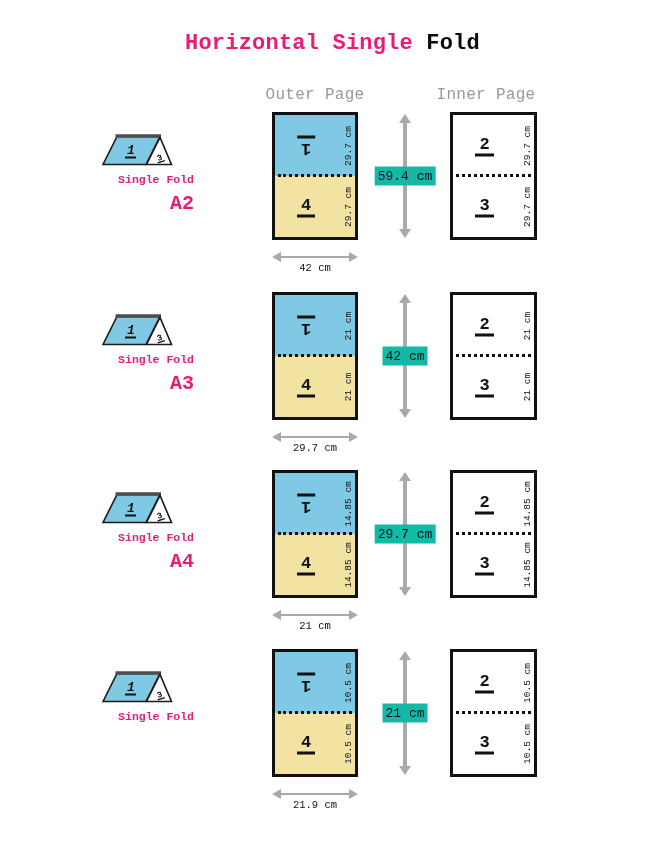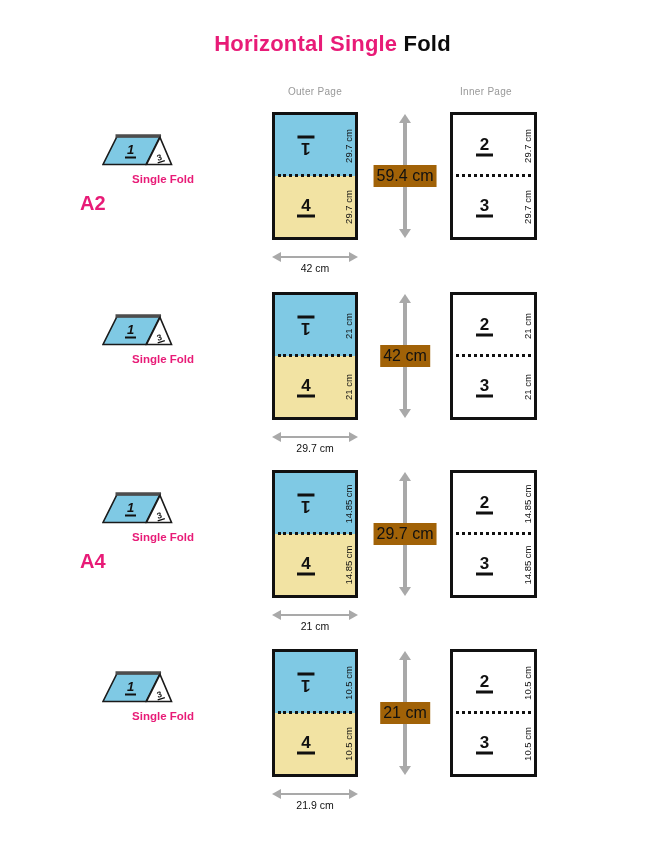--- a/index.html
+++ b/index.html
@@ -1,42 +1,42 @@
 <!DOCTYPE html>
 <html><head>
 <meta charset="utf-8">
 <style>
   html,body{margin:0;padding:0;background:#fff;}
   .canvas{
     position:relative;width:665px;height:850px;background:#ffffff;
-    font-family:Liberation Sans, sans-serif;color:#111;overflow:hidden;
+    font-family:Liberation Mono, monospace;color:#111;overflow:hidden;
   }
   .title{
     position:absolute;top:31px;left:0;width:665px;text-align:center;
     font-size:22px;font-weight:bold;letter-spacing:.2px;
   }
   .title .accent{color:#e81b77;}
   .title .rest{color:#0b0b0b;}
   .col-header{
     position:absolute;top:86px;width:120px;text-align:center;
-    font-size:10px;color:#999;letter-spacing:.3px;
+    font-size:16px;color:#999;letter-spacing:.3px;
   }
   .col-header.outer{left:255px;}
   .col-header.inner{left:426px;}
 
   .row{position:absolute;left:0;width:665px;height:180px;}
 
   
   .fold-icon{position:absolute;left:102px;top:22px;width:72px;height:33px;}
   .fold-label{
     position:absolute;left:80px;top:61px;width:114px;text-align:right;
     font-size:11.5px;font-weight:bold;color:#e81b77;
   }
   .size-label{
-    position:absolute;left:80px;top:80px;width:114px;text-align:left;
+    position:absolute;left:80px;top:80px;width:114px;text-align:right;
     font-size:20px;font-weight:bold;color:#e81b77;
   }
 
   
   .sheet{position:absolute;top:0;border:3px solid #111;box-sizing:border-box;background:#fff;}
   .sheet.outer{left:272px;width:86px;height:128px;}
   .sheet.inner{left:450px;width:87px;height:128px;}
   .half{position:relative;height:50%;width:100%;}
   .half.blue{background:#7fc9e4;}
   .half.yellow{background:#f2e3a3;}
@@ -73,21 +73,21 @@
 
   
   .varrow{position:absolute;left:398px;top:2px;width:14px;height:124px;}
   .v-shaft{position:absolute;left:50%;margin-left:-2px;top:7px;bottom:7px;width:4px;background:#a9a9a9;}
   .v-head{position:absolute;left:50%;margin-left:-6px;width:0;height:0;
     border-left:6px solid transparent;border-right:6px solid transparent;}
   .v-head.up{top:0;border-bottom:9px solid #a9a9a9;}
   .v-head.down{bottom:0;border-top:9px solid #a9a9a9;}
   .v-label{
     position:absolute;left:50%;top:50%;transform:translate(-50%,-50%);
-    background:#a16207;padding:2px 3px;font-size:16px;color:#111;white-space:nowrap;
+    background:#14b8a6;padding:2px 3px;font-size:13px;color:#111;white-space:nowrap;
   }
 
   .icon-digit{font-weight:bold;fill:#111;}
 </style>
 </head>
 <body>
 
 <div class="canvas">
 
   <div class="title">
@@ -158,20 +158,21 @@
       <line x1="13.5" y1="2" x2="59" y2="2" stroke="#4d4d4d" stroke-width="3.4"></line>
       <polygon points="58,3.5 44.5,30.5 69.5,30.5" fill="#ffffff" stroke="#1a1a1a" stroke-width="1.6"></polygon>
       <text class="icon-digit" x="25" y="20" font-size="13" font-style="italic">1</text>
       <line x1="23" y1="23.5" x2="34" y2="23.5" stroke="#111" stroke-width="2"></line>
       <g transform="rotate(-18 58.5 23)">
         <text class="icon-digit" x="55" y="26" font-size="8.5">3</text>
         <line x1="54" y1="27.8" x2="61.5" y2="27.8" stroke="#111" stroke-width="1.3"></line>
       </g>
     </svg>
     <div class="fold-label">Single Fold</div>
+    <div class="size-label">A3</div>
 
     <div class="sheet outer">
       <div class="half blue">
         <span class="page-num-wrap"><span class="flip"><span class="page-num">1</span></span></span>
         <span class="dim">21 cm</span>
       </div>
       <div class="fold-line"></div>
       <div class="half yellow">
         <span class="page-num-wrap"><span class="page-num">4</span></span>
         <span class="dim">21 cm</span>

